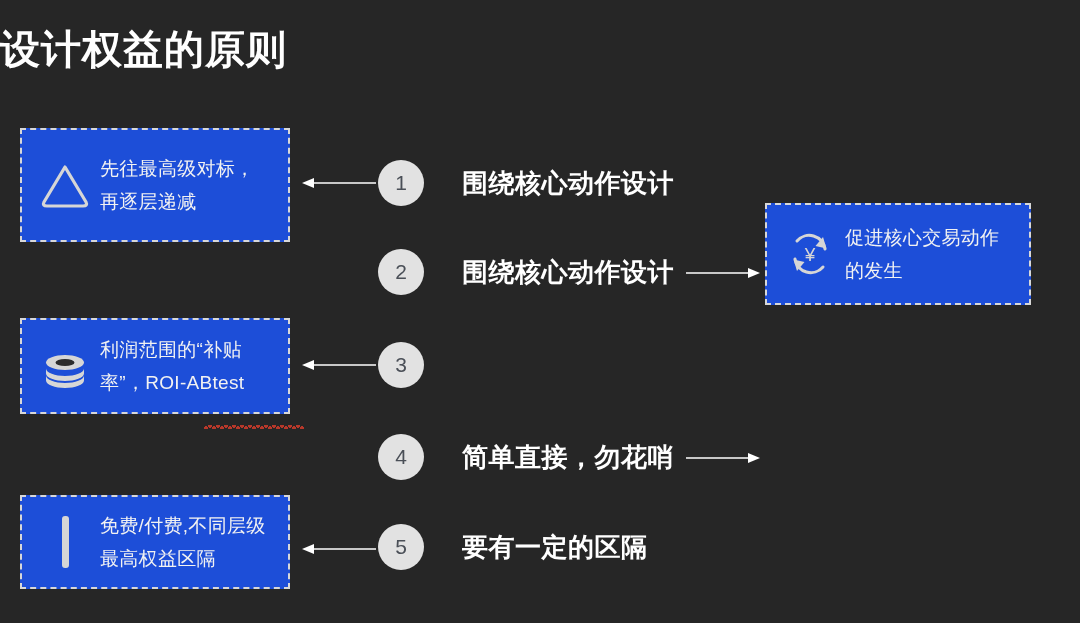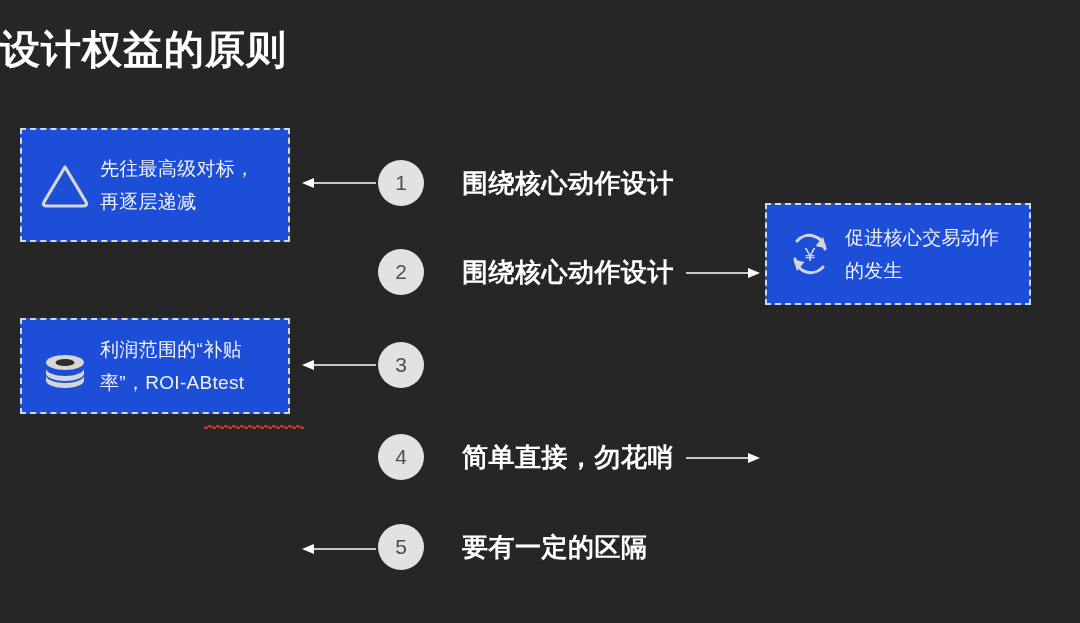--- a/index.html
+++ b/index.html
@@ -168,20 +168,27 @@
         <ellipse cx="25" cy="20.5" rx="9.5" ry="3.6" fill="#2c2c2c"></ellipse>
       </svg>
     </div>
     <div class="card-text spell">
       <span>利润范围的“补贴
 率”，ROI-ABtest</span>
       <span class="spell-underline"></span>
     </div>
   </div>
 
+  <div class="card" id="card-left-3">
+    <div class="card-icon">
+      <div class="bar-icon"></div>
+    </div>
+    <div class="card-text">免费/付费,不同层级
+最高权益区隔</div>
+  </div>
 
   <div class="card" id="card-right-1">
     <div class="card-icon">
       <svg class="icon-svg" width="54" height="54" viewBox="0 0 54 54" aria-hidden="true">
         <g fill="none" stroke="#d6d6d6" stroke-width="3" stroke-linecap="round">
           <path d="M42 22 A16 16 0 0 0 14 14"></path>
           <path d="M12 32 A16 16 0 0 0 40 40"></path>
         </g>
         <path d="M40 10 L43.5 21.5 L32.5 19 Z" fill="#d6d6d6"></path>
         <path d="M14 44 L10.5 32.5 L21.5 35 Z" fill="#d6d6d6"></path>

